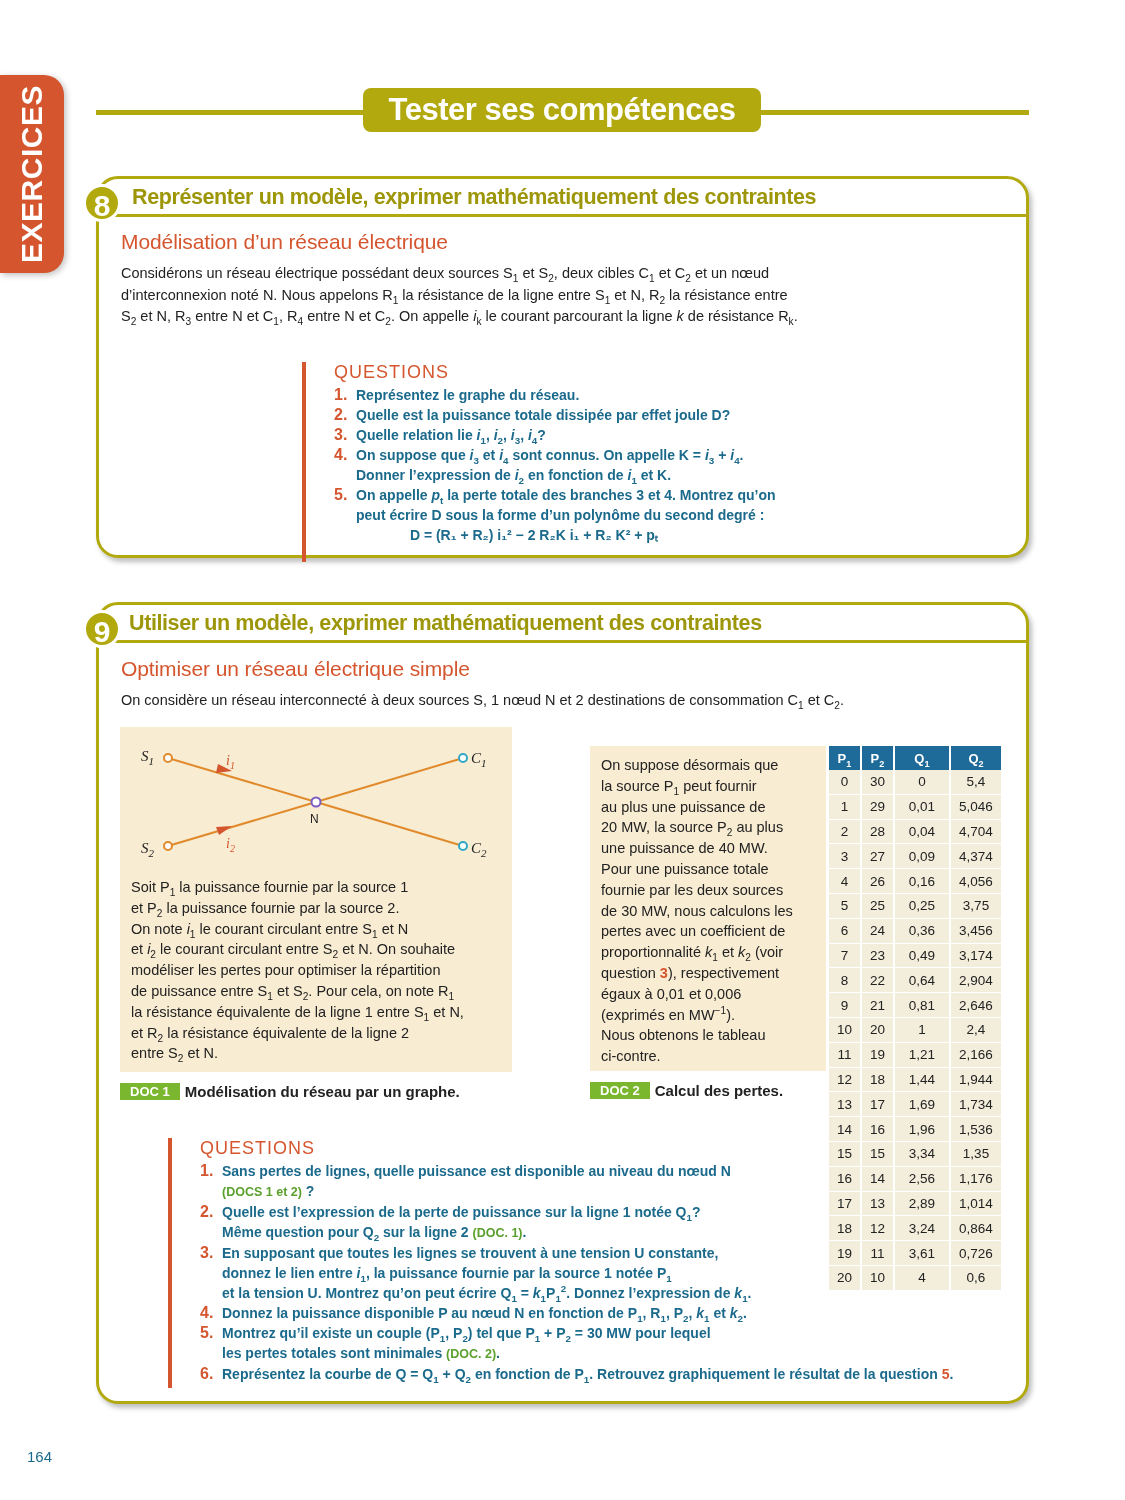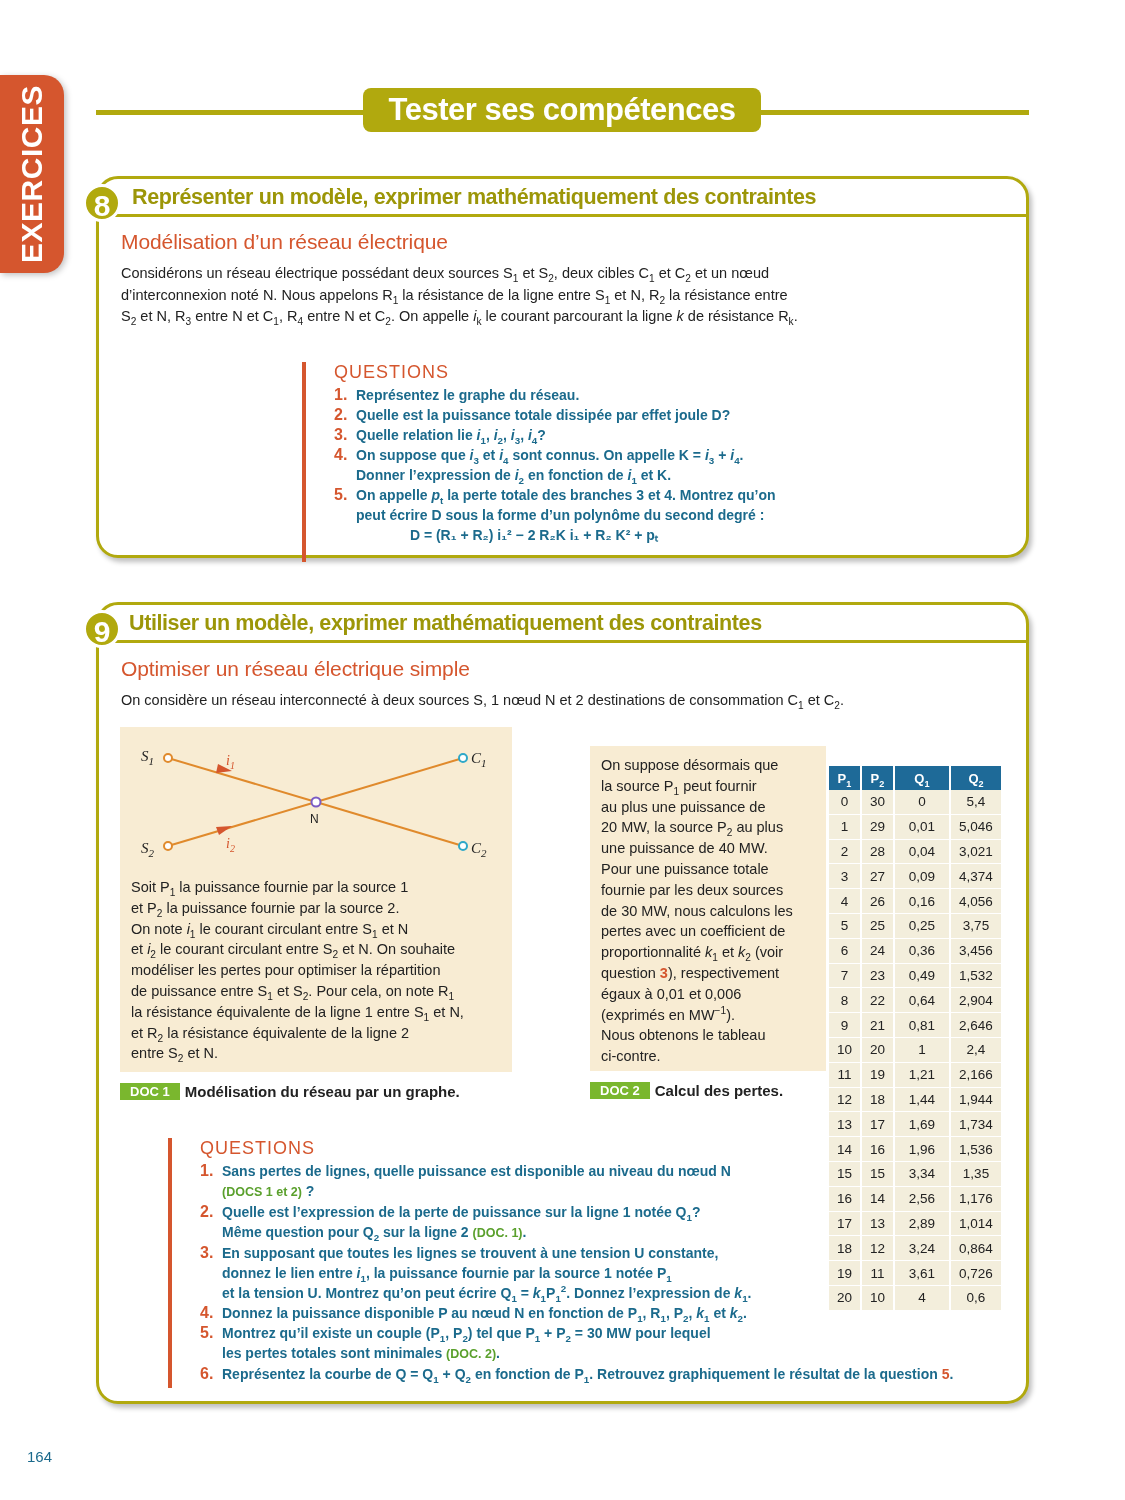--- a/index.html
+++ b/index.html
@@ -36,21 +36,21 @@
   .ref { color: #5aa02c; font-size: 12.5px; }
   .orange { color: #d5562e; }
 
   
   .doc-bg { position: absolute; background: #f8ecd3; }
   .doc-text { position: absolute; font-size: 14.5px; line-height: 20.8px; color: #222; }
   .doc-cap { position: absolute; font-size: 15px; font-weight: bold; color: #222; white-space: nowrap; }
   .doc-badge { display: inline-block; background: #7ab72e; color: #fff; font-size: 13px; font-weight: bold; padding: 1px 10px; margin-right: 5px; vertical-align: 1px; }
 
   
-  .ptable { position: absolute; left: 829px; top: 766px; width: 176px; border-collapse: separate; border-spacing: 2px 0; margin-left: -2px; }
+  .ptable { position: absolute; left: 829px; top: 746px; width: 176px; border-collapse: separate; border-spacing: 2px 0; margin-left: -2px; }
   .ptable th { background: #1e6a98; color: #fff; font-size: 13px; font-weight: bold; height: 24px; text-align: center; }
   .ptable td { background: #f3eedc; font-size: 13.5px; height: 24.8px; text-align: center; color: #222; border-bottom: 1px solid #fff; }
 
   .page-num { position: absolute; left: 27px; top: 1448px; color: #1b6a8c; font-size: 15px; }
 </style>
 </head>
 <body>
 
 <div class="side-tab">
   <span>EXERCICES</span>
@@ -169,21 +169,21 @@
       <tr>
         <td>1</td>
         <td>29</td>
         <td>0,01</td>
         <td>5,046</td>
       </tr>
       <tr>
         <td>2</td>
         <td>28</td>
         <td>0,04</td>
-        <td>3,021</td>
+        <td>4,704</td>
       </tr>
       <tr>
         <td>3</td>
         <td>27</td>
         <td>0,09</td>
         <td>4,374</td>
       </tr>
       <tr>
         <td>4</td>
         <td>26</td>
@@ -199,21 +199,21 @@
       <tr>
         <td>6</td>
         <td>24</td>
         <td>0,36</td>
         <td>3,456</td>
       </tr>
       <tr>
         <td>7</td>
         <td>23</td>
         <td>0,49</td>
-        <td>1,532</td>
+        <td>3,174</td>
       </tr>
       <tr>
         <td>8</td>
         <td>22</td>
         <td>0,64</td>
         <td>2,904</td>
       </tr>
       <tr>
         <td>9</td>
         <td>21</td>

